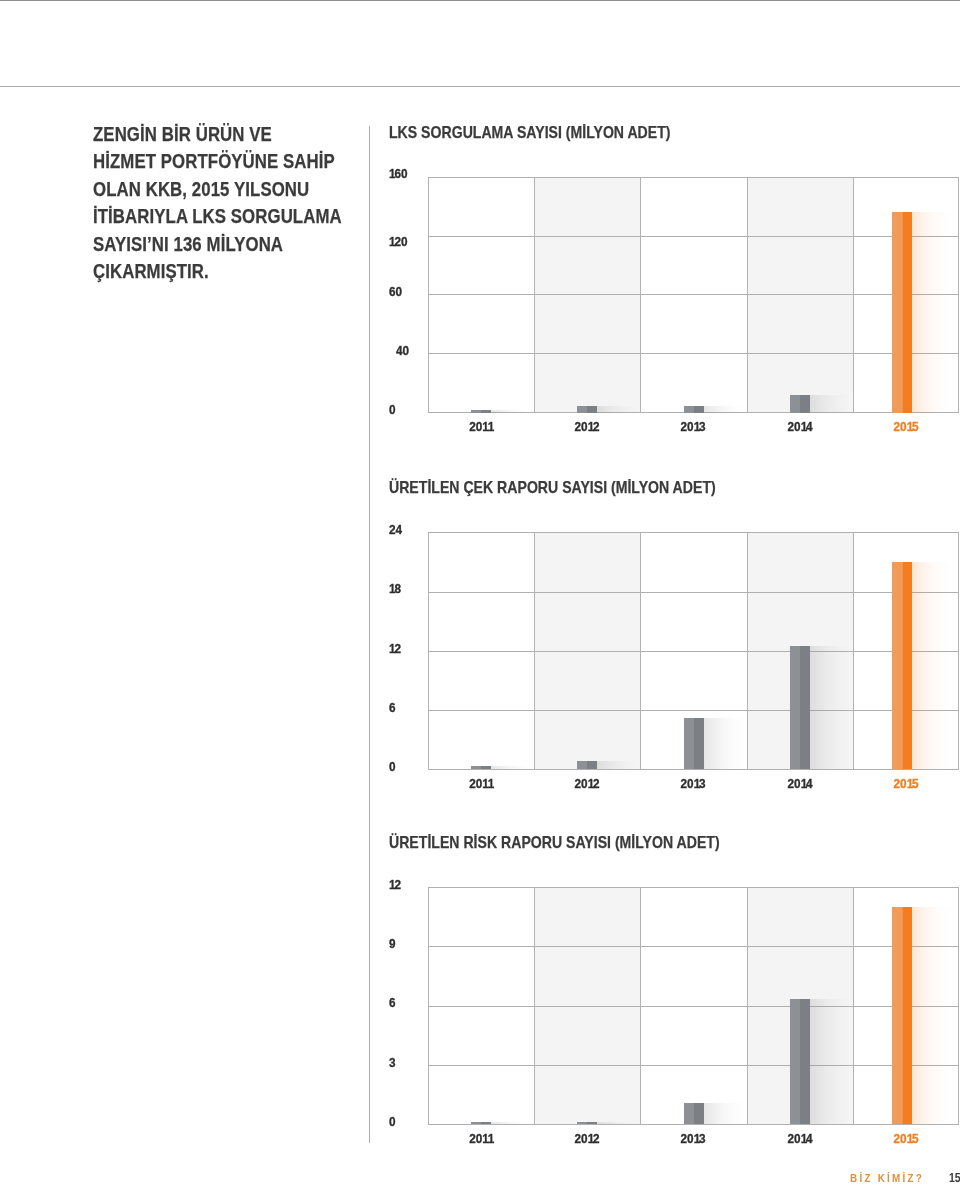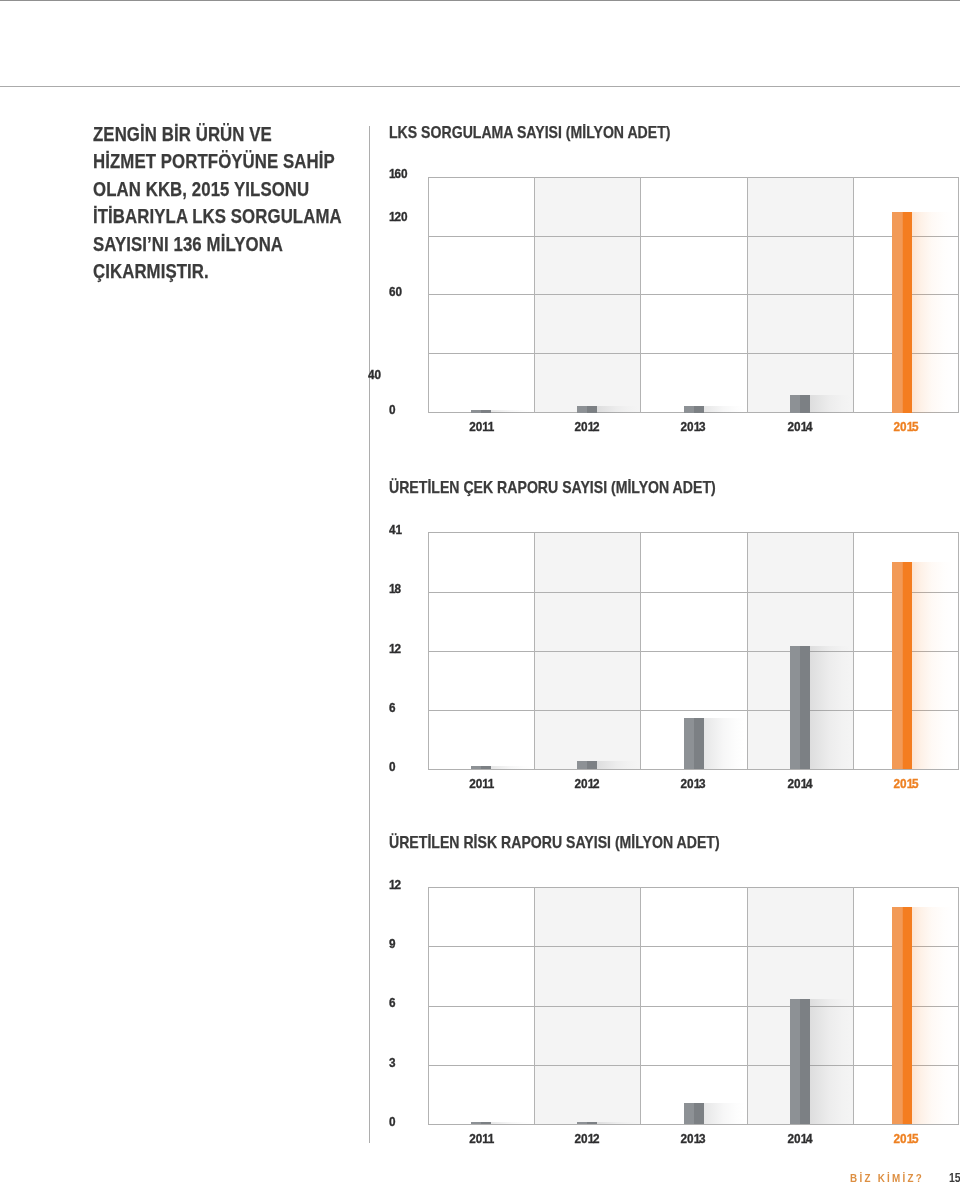--- a/index.html
+++ b/index.html
@@ -90,23 +90,23 @@
           <div class="bar" style="left: 361.9px; width: 20.2px; height: 17.8324px;">
             <div class="shadow" style="width: 41px; background: linear-gradient(90deg, rgba(109, 110, 113, 0.17) 0%, rgba(109, 110, 113, 0.118) 22%, rgba(109, 110, 113, 0.055) 48%, rgba(109, 110, 113, 0.016) 78%, rgba(109, 110, 113, 0) 100%);"></div>
             <div class="fill" style="background: linear-gradient(90deg, rgb(141, 145, 149) 0%, rgb(141, 145, 149) 49%, rgb(124, 128, 132) 50%, rgb(124, 128, 132) 100%);"></div>
           </div>
           <div class="bar" style="left: 463.7px; width: 20.2px; height: 200.43px;">
             <div class="shadow" style="width: 41px; background: linear-gradient(90deg, rgba(244, 125, 32, 0.2) 0%, rgba(244, 125, 32, 0.106) 22%, rgba(244, 125, 32, 0.043) 48%, rgba(244, 125, 32, 0.01) 78%, rgba(244, 125, 32, 0) 100%);"></div>
             <div class="fill" style="background: linear-gradient(90deg, rgb(242, 154, 87) 0%, rgb(242, 154, 87) 52%, rgb(244, 125, 32) 54%, rgb(244, 125, 32) 100%);"></div>
           </div>
         </div>
         <div class="ylab" style="left: 388.6px; top: 404.2px;">0</div>
-        <div class="ylab" style="left: 368px; top: 345.25px; margin-top: 24px;">40</div>
+        <div class="ylab" style="left: 396px; top: 345.25px;">40</div>
         <div class="ylab" style="left: 388.6px; top: 286.3px;">60</div>
-        <div class="ylab" style="left: 388.6px; top: 211px; text-align: right;"><span class="d1"><i>1</i></span>20</div>
+        <div class="ylab" style="left: 388.6px; top: 236px; text-align: right;"><span class="d1"><i>1</i></span>20</div>
         <div class="ylab" style="left: 388.6px; top: 168.4px;"><span class="d1"><i>1</i></span>60</div>
         <div class="xlab" style="left: 428px; width: 106.2px; top: 420.8px; text-align: center;">20<span class="d1"><i>1</i></span><span class="d1"><i>1</i></span></div>
         <div class="xlab" style="left: 534.2px; width: 106.2px; top: 420.8px; text-align: center;">20<span class="d1"><i>1</i></span>2</div>
         <div class="xlab" style="left: 640.4px; width: 106.2px; top: 420.8px; text-align: center;">20<span class="d1"><i>1</i></span>3</div>
         <div class="xlab" style="left: 746.6px; width: 106.2px; top: 420.8px; text-align: center;">20<span class="d1"><i>1</i></span>4</div>
         <div class="xlab hl" style="left: 852.8px; width: 106.2px; top: 420.8px; text-align: center;">20<span class="d1"><i>1</i></span>5</div>
       </div>
       <div class="chart" style="inset: 0px;">
         <div class="chart-title" style="left: 389px; top: 478.3px;">ÜRETİLEN ÇEK RAPORU SAYISI (MİLYON ADET)</div>
         <div class="plot" style="left: 428px; top: 532.5px; width: 531px; height: 236.8px;">
@@ -144,21 +144,21 @@
           </div>
           <div class="bar" style="left: 463.7px; width: 20.2px; height: 207.2px;">
             <div class="shadow" style="width: 41px; background: linear-gradient(90deg, rgba(244, 125, 32, 0.2) 0%, rgba(244, 125, 32, 0.106) 22%, rgba(244, 125, 32, 0.043) 48%, rgba(244, 125, 32, 0.01) 78%, rgba(244, 125, 32, 0) 100%);"></div>
             <div class="fill" style="background: linear-gradient(90deg, rgb(242, 154, 87) 0%, rgb(242, 154, 87) 52%, rgb(244, 125, 32) 54%, rgb(244, 125, 32) 100%);"></div>
           </div>
         </div>
         <div class="ylab" style="left: 388.6px; top: 760.9px;">0</div>
         <div class="ylab" style="left: 388.6px; top: 701.7px;">6</div>
         <div class="ylab" style="left: 388.6px; top: 642.5px;"><span class="d1"><i>1</i></span>2</div>
         <div class="ylab" style="left: 388.6px; top: 583.3px;"><span class="d1"><i>1</i></span>8</div>
-        <div class="ylab" style="left: 388.6px; top: 524.1px;">41</div>
+        <div class="ylab" style="left: 388.6px; top: 524.1px;">24</div>
         <div class="xlab" style="left: 428px; width: 106.2px; top: 777.5px; text-align: center;">20<span class="d1"><i>1</i></span><span class="d1"><i>1</i></span></div>
         <div class="xlab" style="left: 534.2px; width: 106.2px; top: 777.5px; text-align: center;">20<span class="d1"><i>1</i></span>2</div>
         <div class="xlab" style="left: 640.4px; width: 106.2px; top: 777.5px; text-align: center;">20<span class="d1"><i>1</i></span>3</div>
         <div class="xlab" style="left: 746.6px; width: 106.2px; top: 777.5px; text-align: center;">20<span class="d1"><i>1</i></span>4</div>
         <div class="xlab hl" style="left: 852.8px; width: 106.2px; top: 777.5px; text-align: center;">20<span class="d1"><i>1</i></span>5</div>
       </div>
       <div class="chart" style="inset: 0px;">
         <div class="chart-title" style="left: 389px; top: 833.3px;">ÜRETİLEN RİSK RAPORU SAYISI (MİLYON ADET)</div>
         <div class="plot" style="left: 428px; top: 887.3px; width: 531px; height: 237px;">
           <div class="col" style="left: 0px; width: 106.2px;"></div>

